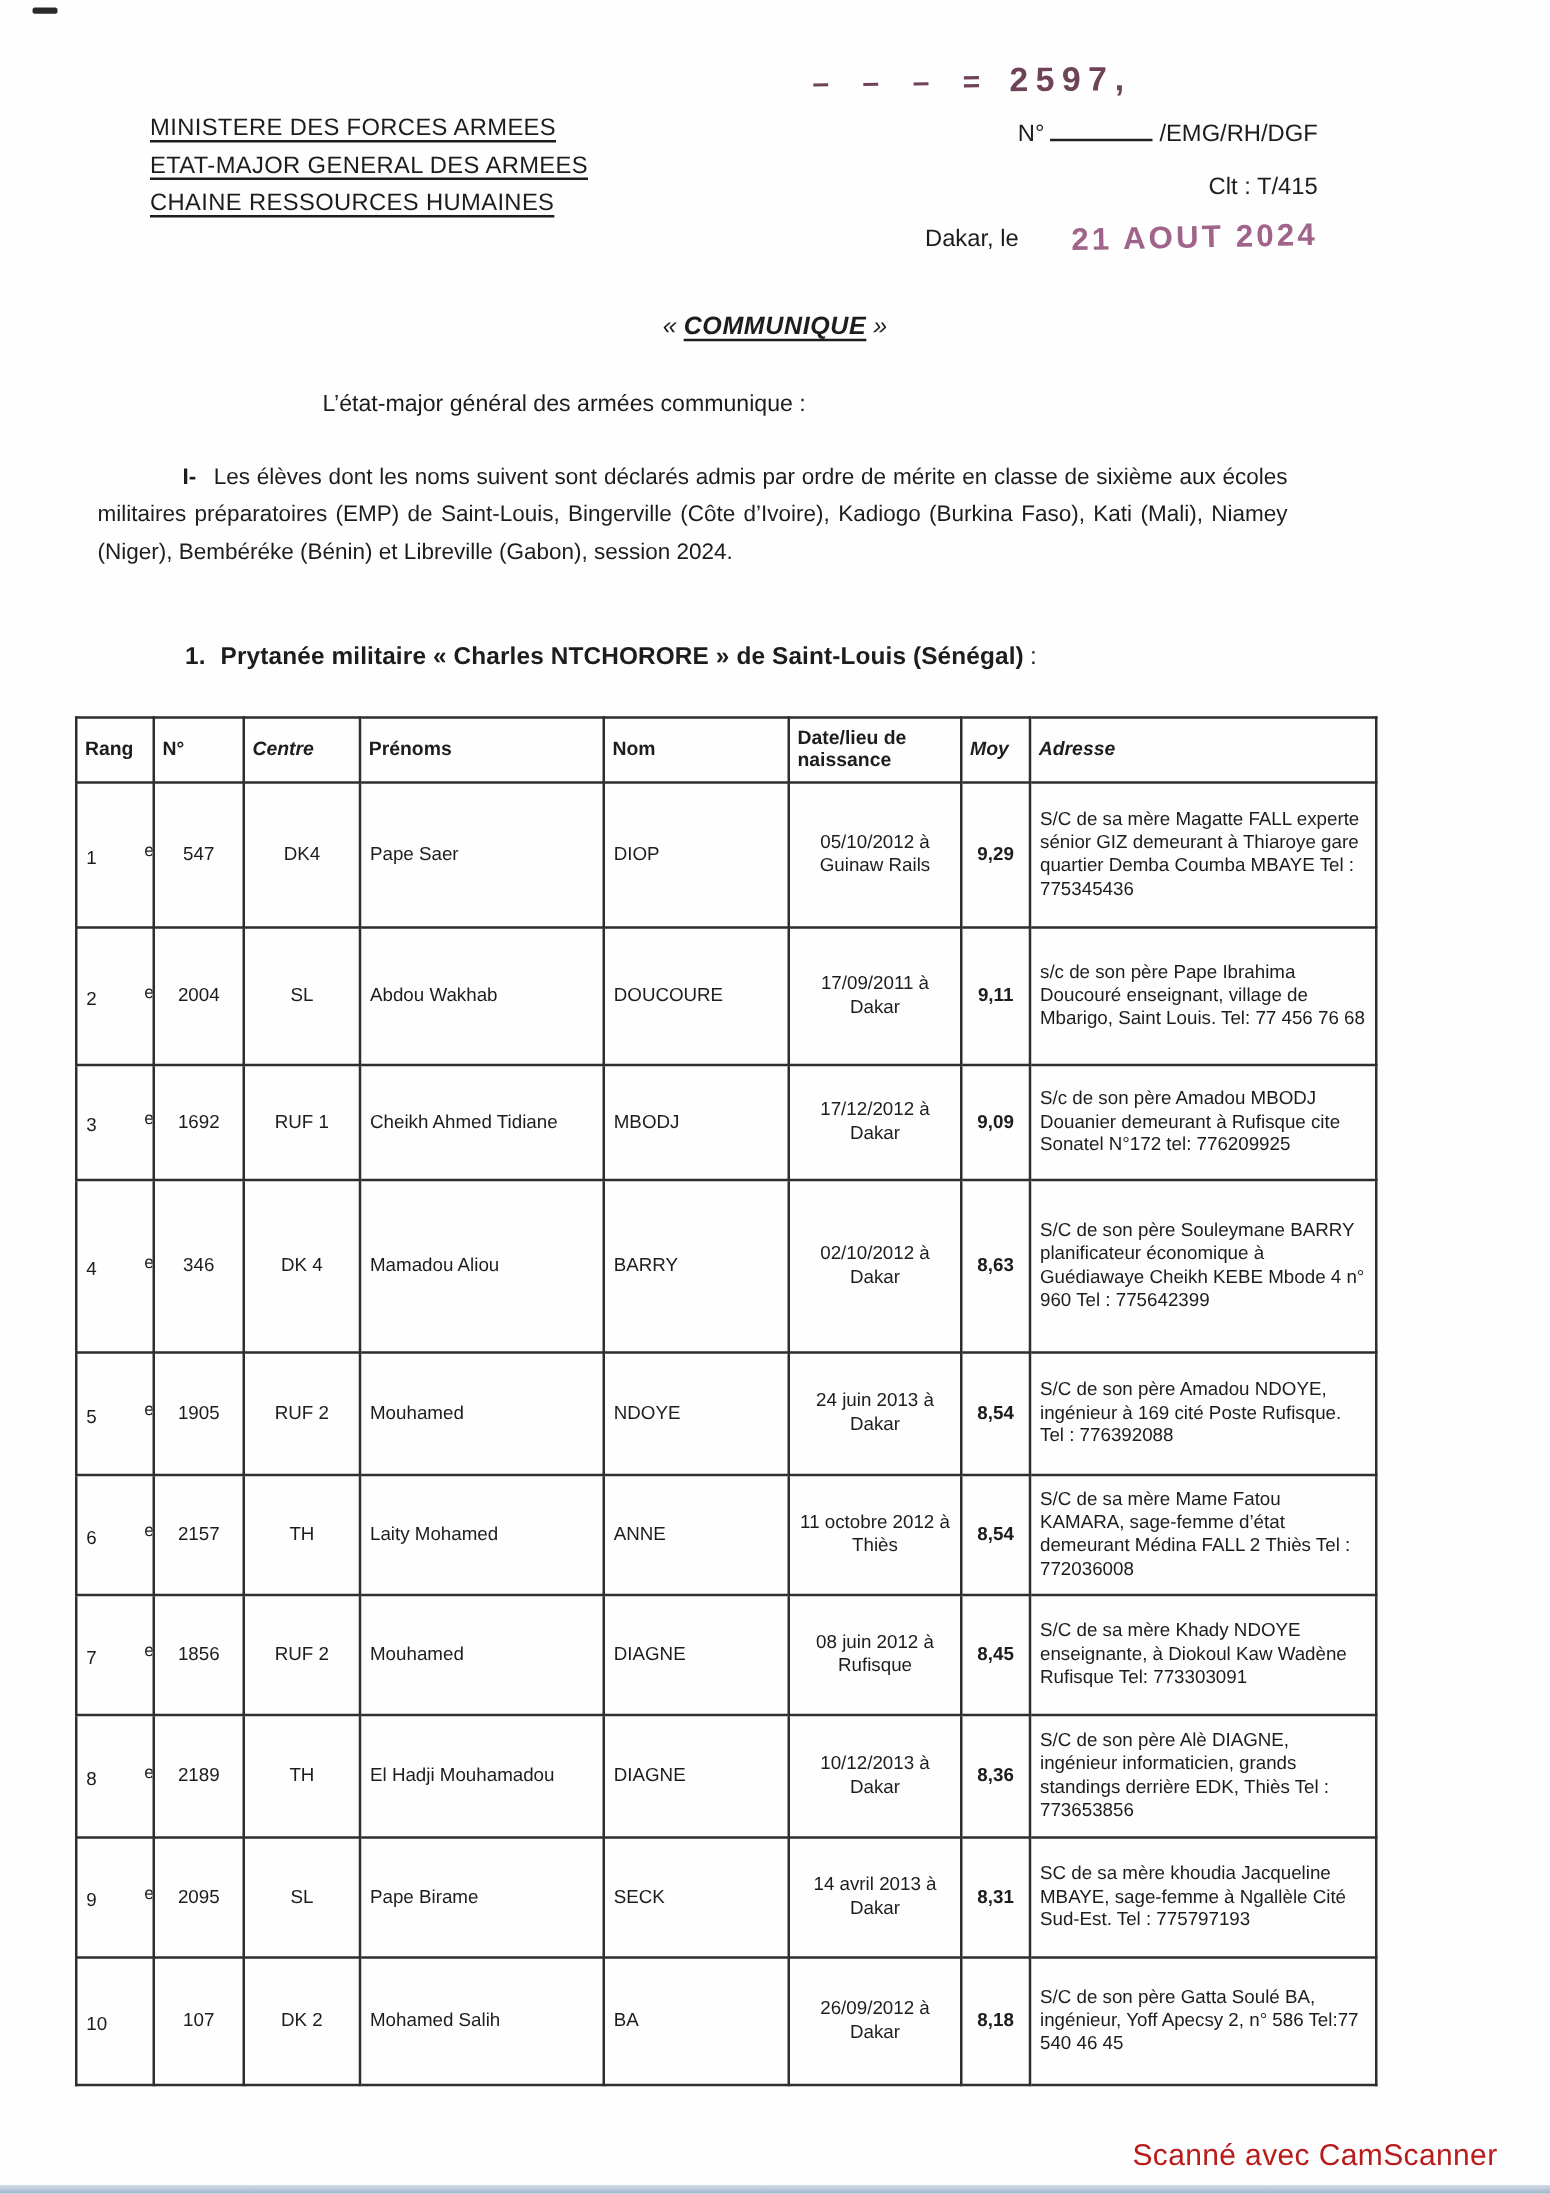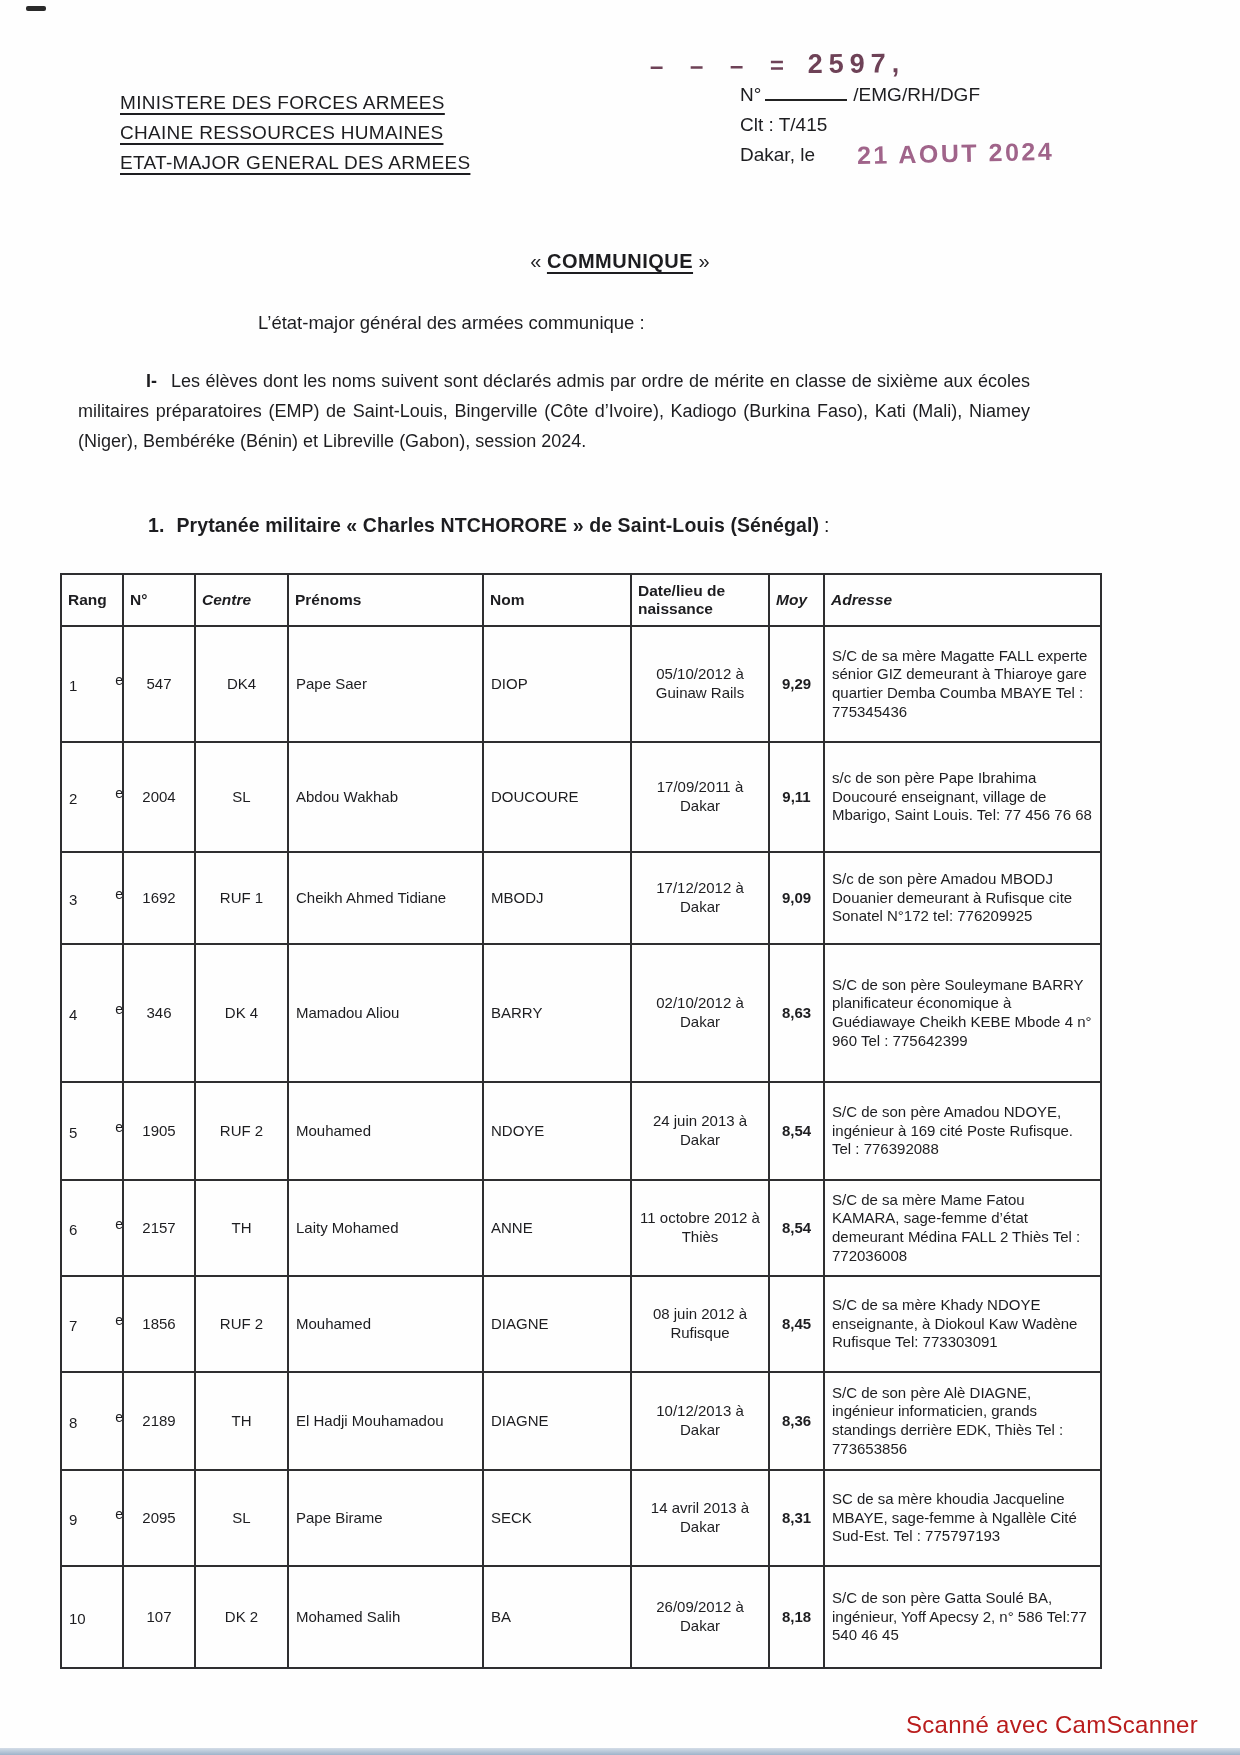--- a/index.html
+++ b/index.html
@@ -31,36 +31,36 @@
     font-size: 19px; line-height: 28px;
   }
   .stamp-number {
     position: relative; left: -90px; top: 0;
     color: #6e4257; font-weight: bold;
     font-size: 27px; letter-spacing: 6px;
     white-space: nowrap;
     transform: rotate(-0.5deg);
   }
   .stamp-number .dashes { letter-spacing: 10px; font-size: 24px; }
-  .ref-line { margin-top: 2px; white-space: nowrap; }
+  .ref-line { margin-top: 14px; white-space: nowrap; text-align: right; }
   .num-blank {
     display: inline-block; width: 82px; height: 14px;
     border-bottom: 2px solid #222; margin: 0 6px 0 4px;
   }
   .date-line { display: flex; align-items: flex-start; }
   .date-stamp {
     color: #a0648a; font-weight: bold; font-size: 25px;
     letter-spacing: 2.5px; margin-left: 42px; margin-top: -2px;
     transform: rotate(-1.2deg);
     white-space: nowrap;
   }
   
   .title {
     position: absolute; top: 250px; left: 0; width: 100%;
-    text-align: center; font-size: 20px;
+    text-align: center; font-size: 20px; font-style: italic;
   }
   .title .title-text {
     font-weight: bold;
     text-decoration: underline;
     text-underline-offset: 4px;
     letter-spacing: 0.5px;
   }
   .title .q { font-weight: normal; }
   
   .intro { position: absolute; left: 258px; top: 312px; font-size: 18.5px; }
@@ -120,22 +120,22 @@
     opacity: 0.75;
   }
 </style>
 </head>
 <body>
 
 <div class="artifact-topleft"></div>
 
 <div class="letterhead">
   <div>MINISTERE DES FORCES ARMEES</div>
+  <div>ETAT-MAJOR GENERAL DES ARMEES</div>
   <div>CHAINE RESSOURCES HUMAINES</div>
-  <div>ETAT-MAJOR GENERAL DES ARMEES</div>
 </div>
 
 <div class="refblock">
   <div class="stamp-number">
     <span class="dashes">– – – =</span>
     <span>2597,</span>
   </div>
   <div class="ref-line">
     <span>N°</span><span class="num-blank"></span><span>/EMG/RH/DGF</span>
   </div>

